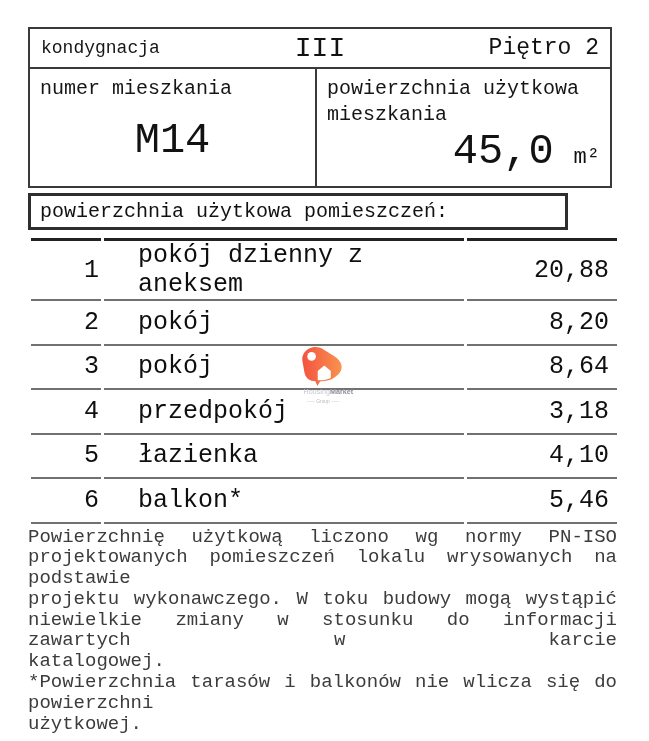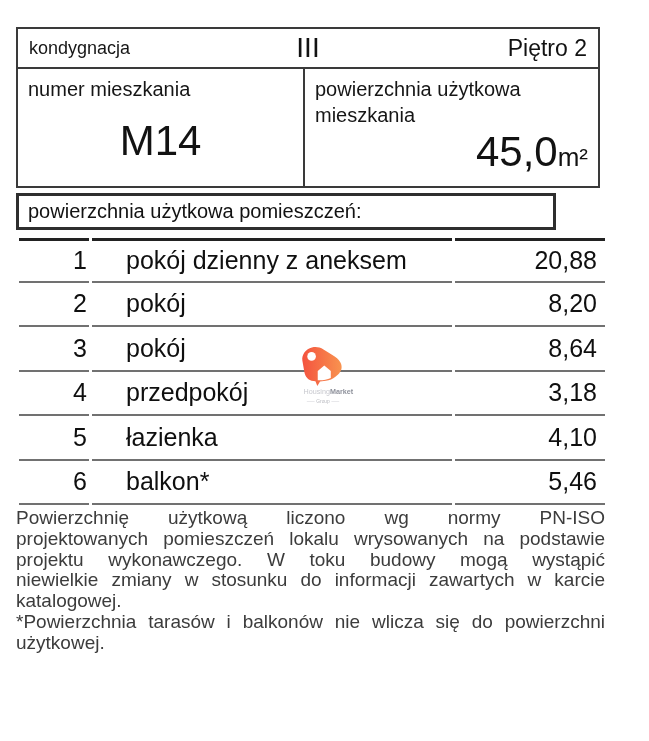--- a/index.html
+++ b/index.html
@@ -4,40 +4,40 @@
 <style>
   * { box-sizing: border-box; margin: 0; padding: 0; }
   html, body { width: 649px; height: 741px; }
   body {
     background: #ffffff;
     font-family: "Liberation Sans", "DejaVu Sans", sans-serif;
     color: #121212;
     position: relative;
     overflow: hidden;
   }
-  .card { position: absolute; left: 16px; top: 27px; width: 592px; }
+  .card { position: absolute; left: 28px; top: 27px; width: 592px; font-family: Liberation Mono, monospace; }
 
   
   .hdr { width: 584px; border: 2px solid #3a3a3a; }
   .hdr-row1 {
     display: grid; grid-template-columns: 1fr auto 1fr; align-items: center;
     height: 40px; border-bottom: 2px solid #3a3a3a; padding: 0 11px;
   }
   .hdr-row1 .lbl-small { font-size: 18px; color: #161616; }
   .hdr-row1 .roman { font-size: 28px; justify-self: center; }
   .hdr-row1 .floor-name { font-size: 23px; justify-self: end; }
 
   .hdr-row2 { display: flex; height: 117px; border-radius: 9px; }
   .cell { padding: 7px 10px; display: flex; flex-direction: column; }
   .cell-left { width: 287px; border-right: 2px solid #3a3a3a; }
   .cell .lbl { font-size: 20px; line-height: 26px; color: #161616; }
   .unit-big { margin-top: auto; align-self: center; font-size: 42px; padding-bottom: 14px; }
   .cell-right { flex: 1; }
   .area-big { margin-top: auto; align-self: flex-end; padding-bottom: 10px; font-size: 42px; white-space: nowrap; }
-  .area-big .unit { font-size: 26px; margin-left: 0; }
+  .area-big .unit { font-size: 22px; margin-left: 20px; }
 
   
   .section-bar {
     margin-top: 5px; width: 540px; height: 37px;
     border: 3px solid #2e2e2e; display: flex; align-items: center;
     padding: 0 9px; font-size: 20px;
   }
 
   
   .rooms {

